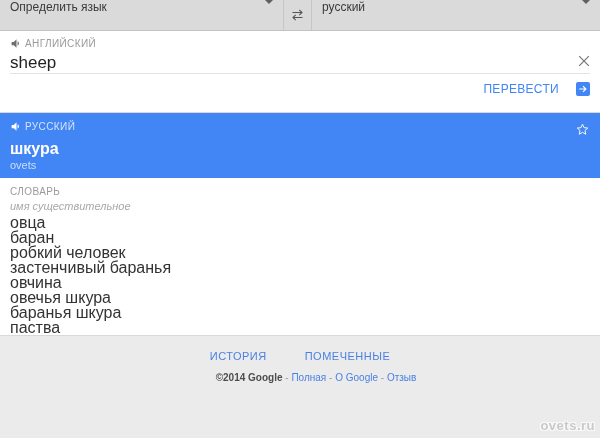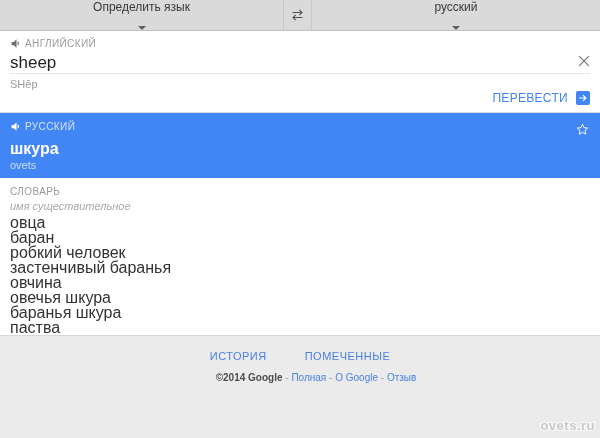--- a/index.html
+++ b/index.html
@@ -3,35 +3,35 @@
 <meta charset="utf-8">
 <style>
   * { margin:0; padding:0; box-sizing:border-box; }
   html,body { width:600px; height:438px; }
   body {
     font-family:"Liberation Sans","DejaVu Sans",sans-serif;
     background:#ebebeb; position:relative; overflow:hidden;
   }
   
   .topbar { height:31px; background:#dadada; border-bottom:1px solid #c2c2c2; display:flex; align-items:stretch; }
-  .lang-select { display:flex; align-items:center; justify-content:space-between; padding:0 21px; cursor:pointer;flex-direction:column; }
+  .lang-select { display:flex; justify-content:space-between; padding:0 10px; cursor:pointer; }
   .lang-select.source { width:283px; }
   .lang-select.target { flex:1; }
   .lang-select .label { font-size:12px; color:#3a3a3a; }
   .caret { width:0; height:0; border-left:4px solid transparent; border-right:4px solid transparent; border-top:4px solid #606060; }
   .vdivider { width:1px; background:#c6c6c6; }
   .swap { width:27px; display:flex; align-items:center; justify-content:center; cursor:pointer; }
   
   .panel { position:relative; overflow:hidden; }
   .panel.source { background:#fff; height:82px; padding:6px 10px 0; border-bottom:1px solid #d9d9d9; }
   .lang-header { display:flex; align-items:center; gap:2px; height:13px; margin-bottom:2px; }
   .lang-label { font-size:10px; color:#9a9a9a; letter-spacing:.4px; }
   .input-line { height:22px; border-bottom:1px solid #e4e4e4; font-size:17px; color:#222; padding-top:1px; }
   .pronunciation { font-size:11px; color:#9a9a9a; height:17px; padding-top:4px; }
-  .translate-row { height:22px; display:flex; align-items:flex-start; justify-content:flex-end; gap:8px; }
+  .translate-row { height:22px; display:flex; align-items:flex-end; justify-content:flex-end; gap:17px; }
   .translate-label { font-size:12px; color:#4285f4; letter-spacing:.3px; cursor:pointer; }
   .translate-icon { width:14px; height:14px; background:#4285f4; border-radius:2px; display:flex; align-items:center; justify-content:center; cursor:pointer; }
   .close-x { position:absolute; right:10px; top:24px; cursor:pointer; }
   .panel.result { background:#4285f4; height:65px; padding:7px 10px 0; }
   .panel.result .lang-label { color:rgba(255,255,255,.78); }
   .translation { font-size:16px; font-weight:bold; color:#fff; margin-top:7px; height:19px; }
   .transliteration { font-size:11px; color:rgba(255,255,255,.72); height:14px; }
   .star { position:absolute; right:10px; top:9px; cursor:pointer; }
   
   .panel.dict { background:#fff; height:158px; padding:8px 10px 0; border-bottom:1px solid #d9d9d9; }
@@ -75,21 +75,20 @@
 
 <div class="panel source">
   <div class="lang-header">
     <svg width="13" height="13" viewBox="0 0 24 24" style="cursor:pointer">
       <path d="M3 9v6h4l5 5V4L7 9H3z" fill="#6e6e6e"></path>
       <path d="M16.5 12c0-1.77-1.02-3.29-2.5-4.03v8.05c1.48-.73 2.5-2.25 2.5-4.02z" fill="#6e6e6e"></path>
     </svg>
     <span class="lang-label">АНГЛИЙСКИЙ</span>
   </div>
   <div class="input-line">sheep</div>
-  <div class="pronunciation">SHēp</div>
   <svg class="close-x" width="12" height="12" viewBox="0 0 12 12">
     <path d="M1.2 1.2l9.6 9.6M10.8 1.2L1.2 10.8" stroke="#757575" stroke-width="1.2"></path>
   </svg>
   <div class="translate-row">
     <span class="translate-label">ПЕРЕВЕСТИ</span>
     <span class="translate-icon">
       <svg width="10" height="10" viewBox="0 0 12 12">
         <path d="M1.5 6h8M6 2.5L9.5 6 6 9.5" stroke="#fff" stroke-width="1.4" fill="none"></path>
       </svg>
     </span>

